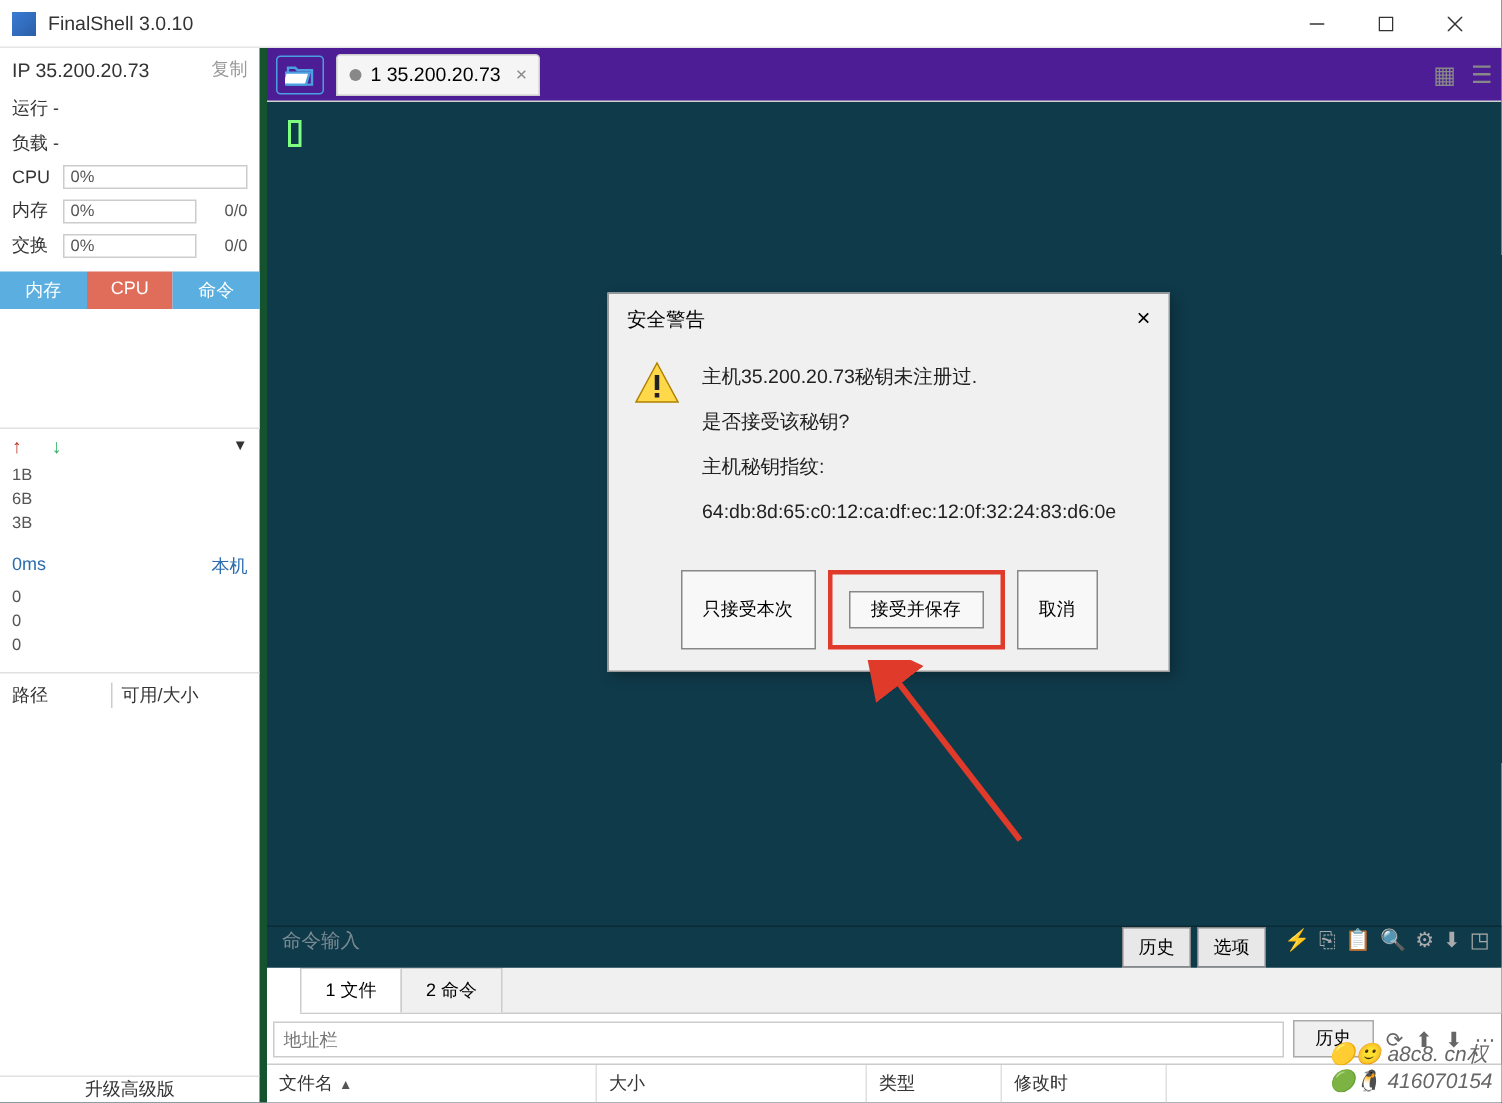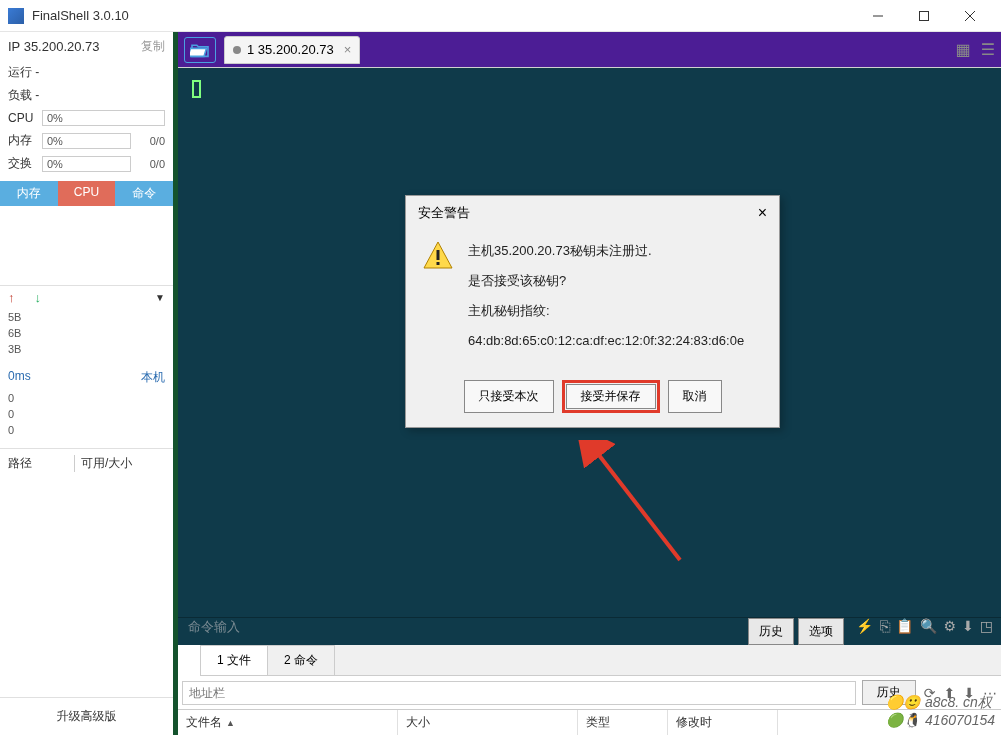--- a/index.html
+++ b/index.html
@@ -45,21 +45,21 @@
 .ping-row .ping { color: #2b6cb0; font-size: 12px; }
 .ping-row .host { color: #2b6cb0; font-size: 12px; margin-left: auto; }
 .zeros { padding: 0 8px; font-size: 11px; color: #555; line-height: 16px; }
 
 .path-row { display: flex; padding: 6px 8px; border-top: 1px solid #e0e0e0; margin-top: 10px; font-size: 12px; }
 .path-row .p1 { flex: 0 0 60px; }
 .path-row .divider { border-left: 1px solid #ccc; margin: 0 6px; }
 .path-row .p2 { flex: 1; }
 
 .sidebar-spacer { flex: 1; }
-.upgrade { text-align: center; padding: 10px 0; font-size: 12px; color: #333; border-top: 1px solid #e0e0e0; cursor: pointer; }
+.upgrade { text-align: center; padding: 0 0; font-size: 12px; color: #333; border-top: 1px solid #e0e0e0; cursor: pointer; }
 
 
 .tabbar { height: 36px; display: flex; align-items: center; background: #4c1d95; border-bottom: 1px solid #d0d0d0; padding: 0 6px; }
 .folder-btn { width: 32px; height: 26px; display: flex; align-items: center; justify-content: center; border: 1px solid #4aa0e0; border-radius: 3px; margin-right: 8px; cursor: pointer; }
 .folder-btn svg { width: 20px; height: 16px; }
 .conn-tab { height: 28px; border: 1px solid #ccc; border-radius: 3px 3px 0 0; display: flex; align-items: center; padding: 0 8px; font-size: 13px; background: #f5f5f5; cursor: pointer; }
 .conn-tab .dot { width: 8px; height: 8px; border-radius: 50%; background: #888; margin-right: 6px; }
 .conn-tab .close { margin-left: 10px; color: #888; cursor: pointer; }
 .tabbar-right { margin-left: auto; display: flex; gap: 10px; color: #888; }
 .tabbar-right .ico { cursor: pointer; }
@@ -92,21 +92,21 @@
 
 .dialog { position: absolute; left: 405px; top: 195px; width: 375px; background: #f0f0f0; border: 1px solid #999; box-shadow: 3px 3px 8px rgba(0,0,0,.25); z-index: 10; }
 .dlg-title { display: flex; align-items: center; padding: 8px 12px; font-size: 13px; gap: 36px; }
 .dlg-title .x { margin-left: auto; cursor: pointer; font-size: 16px; }
 .dlg-body { display: flex; padding: 10px 16px 16px; }
 .warn-icon { width: 32px; height: 32px; margin-right: 14px; }
 .dlg-text { font-size: 13px; color: #222; line-height: 22px; }
 .dlg-text p { margin-bottom: 8px; }
 .dlg-btns { display: flex; justify-content: center; gap: 8px; padding: 4px 0 14px; }
 .dlg-btn { border: 1px solid #888; background: #f8f8f8; padding: 3px 14px; font-size: 12px; cursor: pointer; }
-.highlight { border: 3px solid #e03a2a; padding: 1px; display: inline-block; }
+.highlight { border: 3px solid #e03a2a; padding: 11px; display: inline-block; }
 .highlight .dlg-btn { margin: 0; }
 
 
 .red-arrow { position: absolute; left: 560px; top: 440px; z-index: 11; pointer-events: none; }
 
 
 .watermark { position: absolute; right: 6px; bottom: 6px; font-size: 14px; color: #666; text-align: left; line-height: 18px; z-index: 5; font-style: italic; }
 .watermark .l1::before { content: "🟡🙂 "; }
 .watermark .l2::before { content: "🟢🐧 "; }
 </style>
@@ -172,21 +172,21 @@
     <div class="chart-area"></div>
 
     <div class="net-row">
       <span class="arrow-up">↑</span>
       <span class="arrow-down">↓</span>
       <span class="dots"></span>
       <span class="triangle-down">▼</span>
     </div>
     <div class="bytes-list">
       <div class="col">
-        <div>5B</div>
+        <div>1B</div>
         <div>6B</div>
         <div>3B</div>
       </div>
     </div>
 
     <div class="ping-row">
       <span class="ping">0ms</span>
       <span class="host">本机</span>
     </div>
     <div class="zeros">

